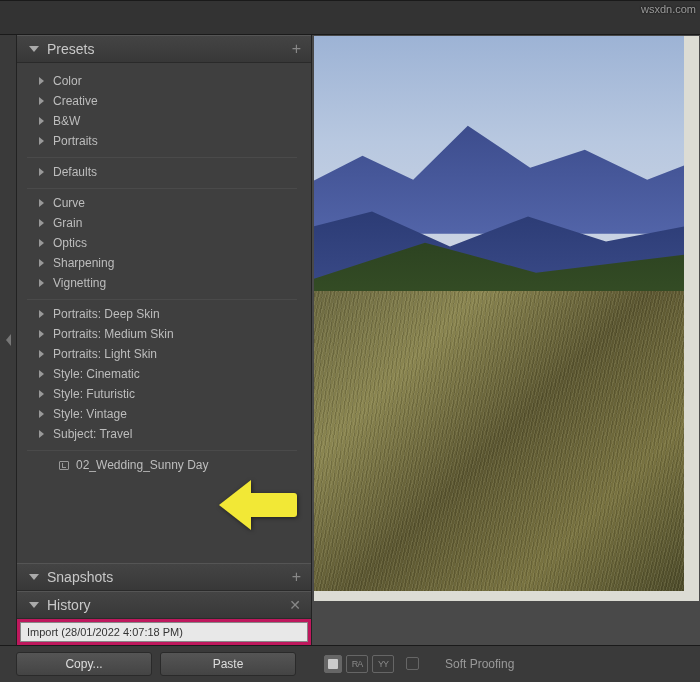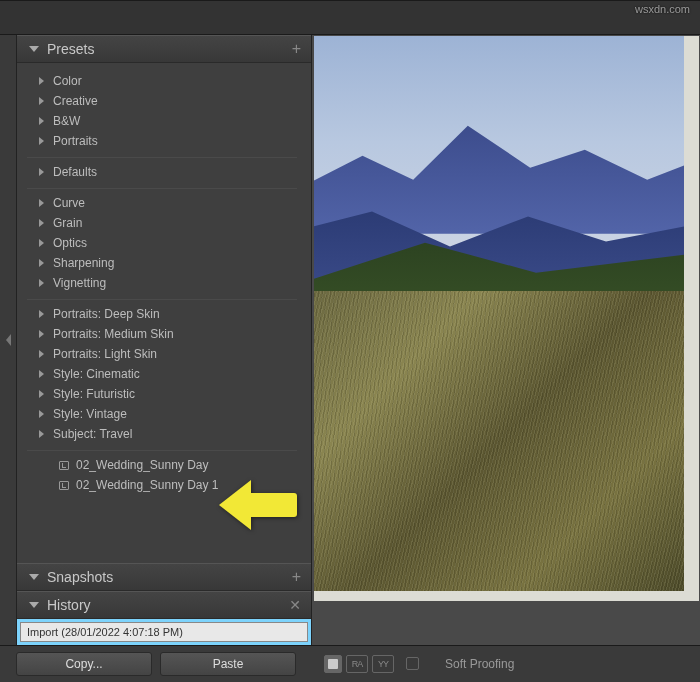--- a/index.html
+++ b/index.html
@@ -18,21 +18,21 @@
 .group{border-bottom:1px solid #4a4a4a;padding:4px 0 6px}
 .group:last-child{border-bottom:none}
 .folder{display:flex;align-items:center;height:20px;padding-left:12px;cursor:pointer}
 .folder .tri-r{width:0;height:0;border-top:4px solid transparent;border-bottom:4px solid transparent;border-left:5px solid #999;margin-right:9px}
 .folder .tri-d{width:0;height:0;border-left:4px solid transparent;border-right:4px solid transparent;border-top:5px solid #999;margin-right:8px}
 .folder .label{color:#bdbdbd;font-size:12px}
 .preset-item{display:flex;align-items:center;height:20px;padding-left:32px;cursor:pointer}
 .preset-item .square{width:10px;height:9px;border:1px solid #999;border-radius:1px;margin-right:7px;position:relative}
 .preset-item .square::after{content:"";position:absolute;left:2px;top:1px;width:3px;height:4px;border:1px solid #999;border-top:none;border-right:none}
 .preset-item .label{color:#bdbdbd;font-size:12px}
-.history-body{background:#7dd3fc;padding:3px}
+.history-body{background:#be185d;padding:3px}
 .history-item{background:#e8e8e8;color:#333;padding:3px 6px;font-size:11px;border:1px solid #888}
 .bottom-row{display:flex;height:36px;background:#3a3a3a;border-top:1px solid #1a1a1a}
 .left-btns{width:312px;display:flex;align-items:center;justify-content:center;gap:8px;padding:0 16px}
 .btn{flex:1;height:24px;background:linear-gradient(#555,#444);border:1px solid #2a2a2a;border-radius:3px;color:#ddd;font-size:12px;display:flex;align-items:center;justify-content:center;cursor:pointer}
 .right-tools{flex:1;display:flex;align-items:center;gap:4px;padding:12px 12px}
 .tool-icon{width:22px;height:18px;border:1px solid #666;border-radius:2px;display:flex;align-items:center;justify-content:center;color:#888;font-size:9px;letter-spacing:-1px}
 .tool-icon.solo{background:#666;width:18px}
 .checkbox{width:13px;height:13px;border:1px solid #666;border-radius:2px;margin-left:8px}
 .proof-label{color:#999;font-size:12px;margin-left:22px}
 .canvas{flex:1;background:#494949;padding:1px 0 0 2px;position:relative;overflow:hidden}
@@ -41,21 +41,21 @@
 .sky{position:absolute;inset:0;height:48%;background:linear-gradient(#9db3d5 0%,#b8c8e0 40%,#d5dae5 100%)}
 .mtn-far{position:absolute;left:-10px;right:-10px;top:14%;height:120px;background:linear-gradient(#3a4a8a,#5264a8);clip-path:polygon(0 60%,15% 35%,28% 55%,42% 10%,58% 45%,72% 30%,88% 55%,100% 40%,100% 100%,0 100%)}
 .mtn-mid{position:absolute;left:-20px;right:0;top:28%;height:100px;background:linear-gradient(#283870,#3a4a88);clip-path:polygon(0 40%,20% 20%,40% 55%,60% 25%,80% 50%,100% 35%,100% 100%,0 100%)}
 .hill-green{position:absolute;left:0;right:0;top:34%;height:120px;background:linear-gradient(#2a4020,#3b5528);clip-path:polygon(0 45%,30% 15%,60% 40%,100% 25%,100% 100%,0 100%)}
 .grass{position:absolute;left:0;right:0;top:46%;bottom:0;background:linear-gradient(135deg,#6b6840 0%,#8a8550 25%,#5a5530 50%,#787240 75%,#4a4828 100%)}
 .grass::before{content:"";position:absolute;inset:0;background:repeating-linear-gradient(105deg,rgba(200,200,160,.15) 0,rgba(200,200,160,.15) 1px,transparent 1px,transparent 3px),repeating-linear-gradient(95deg,rgba(40,40,20,.2) 0,rgba(40,40,20,.2) 1px,transparent 1px,transparent 4px)}
 .arrow{position:absolute;left:219px;top:480px;z-index:50;filter:drop-shadow(1px 1px 2px rgba(0,0,0,.5))}
 .arrow-shape{width:80px;height:50px;position:relative}
 .arrow-head{position:absolute;left:0;top:0;width:0;height:0;border-top:25px solid transparent;border-bottom:25px solid transparent;border-right:32px solid #f2e836}
 .arrow-body{position:absolute;left:30px;top:13px;width:48px;height:24px;background:#f2e836;border-radius:0 3px 3px 0}
-.watermark{position:absolute;right:10px;top:3px;color:rgba(255,255,255,.55);font-size:11px;z-index:100;text-shadow:0 0 2px #000}
+.watermark{position:absolute;right:4px;top:3px;color:rgba(255,255,255,.55);font-size:11px;z-index:100;text-shadow:0 0 2px #000}
 </style>
 </head>
 <body>
 
 <div class="watermark">wsxdn.com</div>
 
 <div class="top-bar"></div>
 
 <div class="workspace">
 
@@ -145,24 +145,20 @@
           </div>
           <div class="folder">
             <div class="tri-r"></div>
             <div class="label">Subject: Travel</div>
           </div>
         </div>
         <div class="group">
           <div class="preset-item">
             <div class="square"></div>
             <div class="label">02_Wedding_Sunny Day</div>
-          </div>
-          <div class="preset-item">
-            <div class="square"></div>
-            <div class="label">02_Wedding_Sunny Day 1</div>
           </div>
         </div>
       </div>
 
     <div class="panel-header">
       <div class="disclose"></div>
       <div class="title">Snapshots</div>
       <div class="plus">+</div>
     </div>
 

